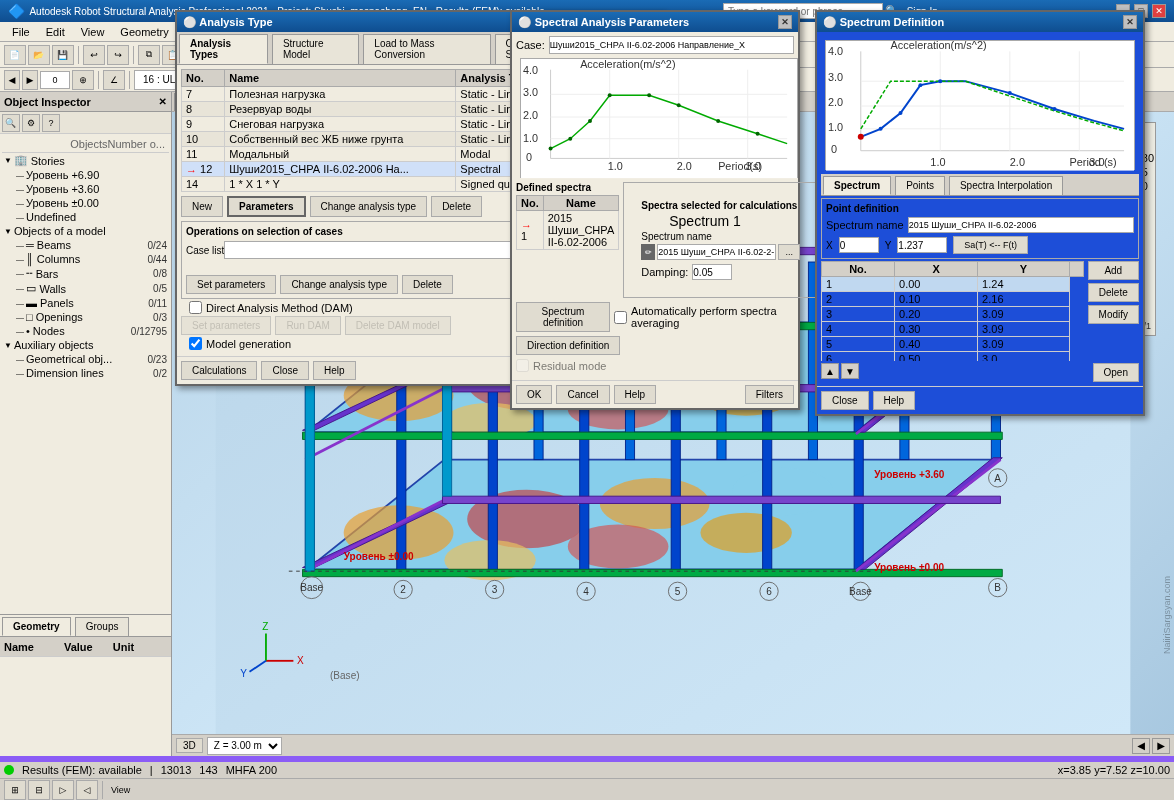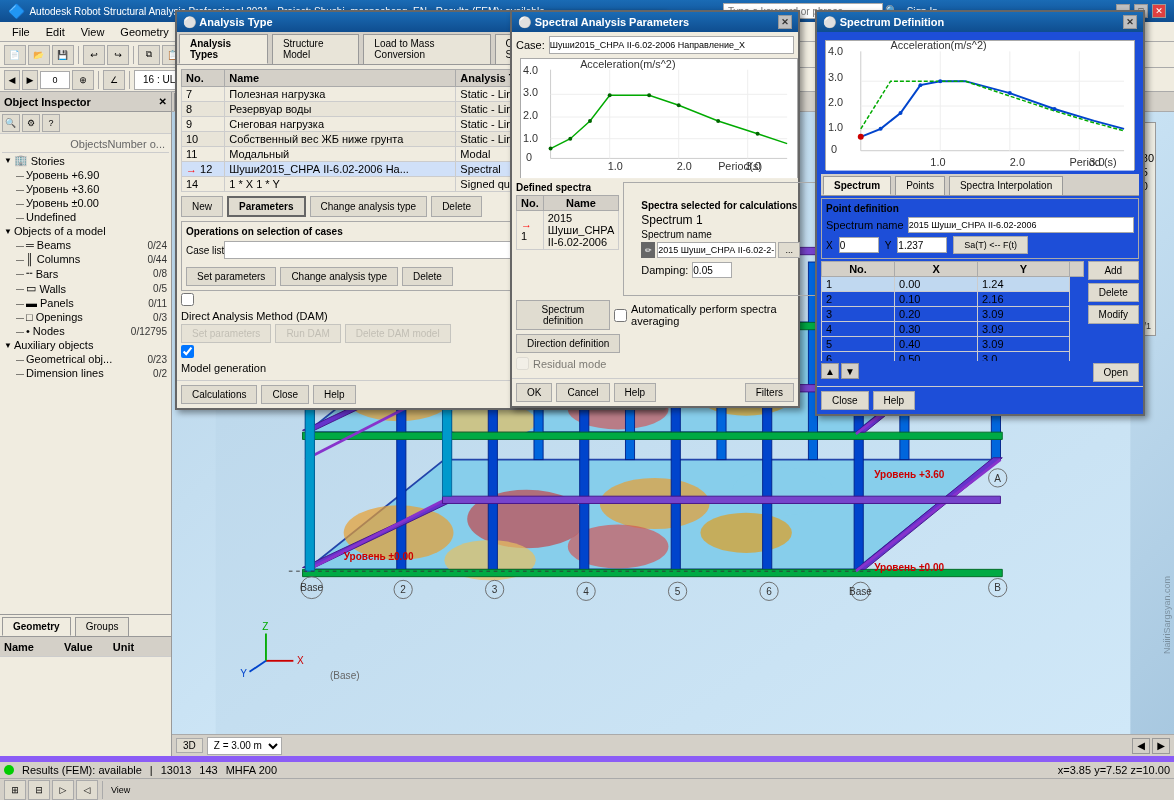--- a/index.html
+++ b/index.html
@@ -349,25 +349,24 @@
       font-size: 10px;
     }
     .dialog-footer {
       display: flex;
       gap: 4px;
       padding: 4px;
       border-top: 1px solid #ccc;
     }
     .checkbox-row {
       display: flex;
-      align-items: flex-start;
+      align-items: flex-end;
       gap: 4px;
-      margin: 2px 0;
-      font-size: 10px;
-      flex-direction: column;
+      margin: 2px 8px;
+      font-size: 10px;
     }
     
     
     .spectral-dialog {
       position: absolute;
       top: 10px;
       left: 510px;
       width: 290px;
       background: #f0ece0;
       border: 2px solid #666;
@@ -916,21 +915,21 @@
 
       <div style="display:flex;gap:4px;margin:4px 0;">
         <button class="dialog-btn">New</button>
         <button class="dialog-btn" style="font-weight:bold;border:2px solid #666;">Parameters</button>
         <button class="dialog-btn">Change analysis type</button>
         <button class="dialog-btn">Delete</button>
       </div>
 
       <div style="border:1px solid #aaa;padding:4px;margin:2px 0;">
         <div style="font-size:10px;font-weight:bold;margin-bottom:4px;">Operations on selection of cases</div>
-        <div style="display:flex;align-items:center;gap:0;margin-bottom:8px;">
+        <div style="display:flex;align-items:center;gap:0;margin-bottom:16px;">
           <span style="font-size:10px;">Case list</span>
           <input type="text" style="flex: 1 1 0%; height: 18px; border: 1px solid rgb(170, 170, 170); font-size: 10px;">
           <button class="dialog-btn" style="width:22px;padding:0;">...</button>
         </div>
         <div style="display:flex;gap:4px;">
           <button class="dialog-btn">Set parameters</button>
           <button class="dialog-btn">Change analysis type</button>
           <button class="dialog-btn">Delete</button>
         </div>
       </div>
@@ -1026,21 +1025,21 @@
               <tr>
                 <td><span style="color:red;">→</span> 1</td>
                 <td>2015 Шуши_СНРА II-6.02-2006</td>
               </tr>
             </tbody>
           </table>
         </div>
 
         <div style="flex:1;border:1px solid #aaa;padding:17px;">
           <div style="font-size:10px;font-weight:bold;margin-bottom:2px;">Spectra selected for calculations</div>
-          <div style="font-size:12px;margin-bottom:2px;">Spectrum 1</div>
+          <div style="font-size:14px;margin-bottom:2px;margin-left:28px;">Spectrum 1</div>
           <div style="font-size:10px;margin-bottom:2px;">Spectrum name</div>
           <div style="display:flex;gap:2px;margin-bottom:4px;">
             <div style="width:14px;height:16px;background:#666;display:flex;align-items:center;justify-content:center;font-size:8px;color:white;cursor:pointer;">✏</div>
             <input type="text" style="flex: 1 1 0%; height: 16px; border: 1px solid rgb(170, 170, 170); font-size: 9px;" value="2015 Шуши_СНРА II-6.02-2-">
             <button class="dialog-btn" style="width:22px;padding:0;height:16px;font-size:9px;">...</button>
           </div>
           <div style="display:flex;align-items:center;gap:4px;font-size:10px;">
             <span>Damping:</span>
             <input type="text" style="width: 40px; height: 16px; border: 1px solid rgb(170, 170, 170); font-size: 10px;" value="0.05">
           </div>

